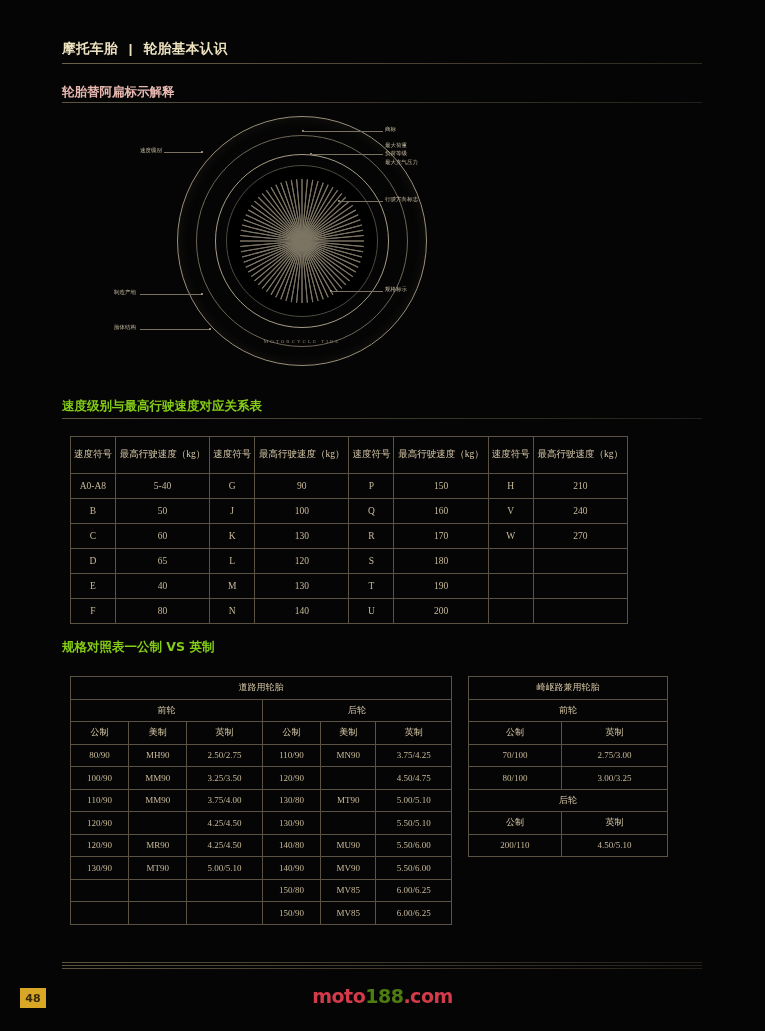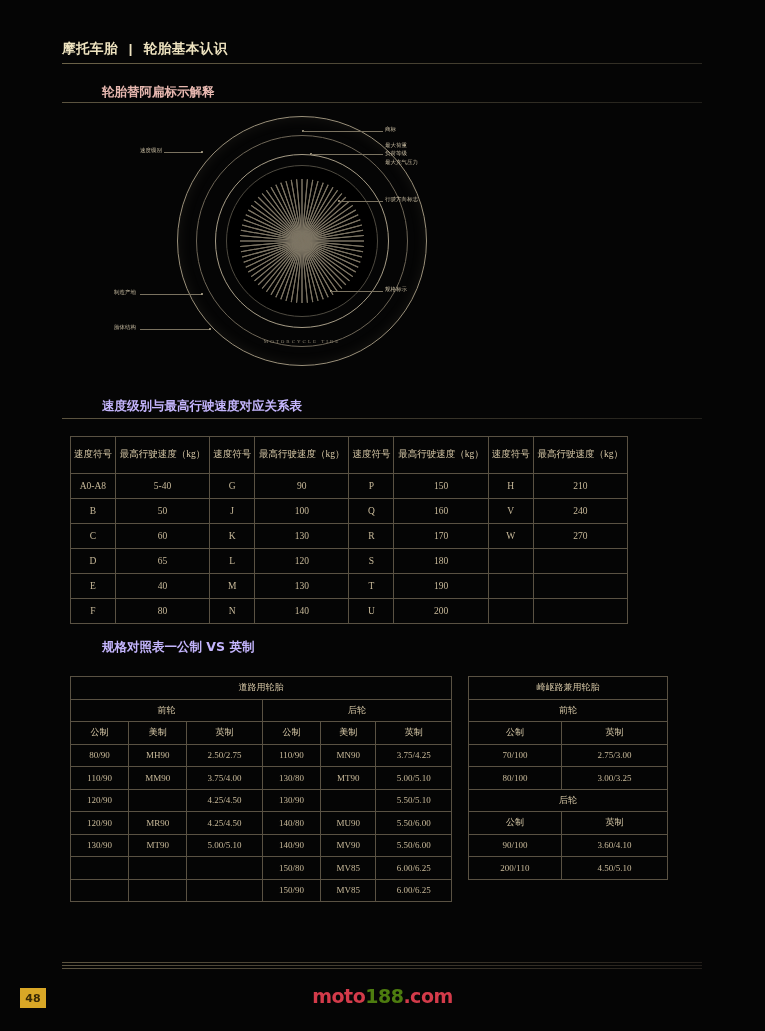--- a/index.html
+++ b/index.html
@@ -41,23 +41,22 @@
     background: linear-gradient(to right, #6b6248, #2a2720);
   }
 
   
   .sec-h {
     position: absolute;
     font-family: "DejaVu Sans", sans-serif;
     font-weight: bold;
     font-size: 12.5px;
     color: #e7b8b0;
-    margin-left: 40px;
-  }
-  .sec-h.pink { color: #c4b5fd; text-align: center; }
+  }
+  .sec-h.pink { color: #84cc16; text-align: center; }
   .sec-h-rule {
     position: absolute;
     height: 1px;
     background: linear-gradient(to right, #5c5440, #211f1a);
   }
 
   
   .diagram {
     position: absolute;
     left: 62px;
@@ -440,20 +439,28 @@
     <tbody>
       <tr>
         <td>80/90</td>
         <td>MH90</td>
         <td>2.50/2.75</td>
         <td>110/90</td>
         <td>MN90</td>
         <td>3.75/4.25</td>
       </tr>
       <tr>
+        <td>100/90</td>
+        <td>MM90</td>
+        <td>3.25/3.50</td>
+        <td>120/90</td>
+        <td class="empty-cell"></td>
+        <td>4.50/4.75</td>
+      </tr>
+      <tr>
         <td>110/90</td>
         <td>MM90</td>
         <td>3.75/4.00</td>
         <td>130/80</td>
         <td>MT90</td>
         <td>5.00/5.10</td>
       </tr>
       <tr>
         <td>120/90</td>
         <td class="empty-cell"></td>
@@ -518,24 +525,20 @@
       <tr>
         <td>80/100</td>
         <td>3.00/3.25</td>
       </tr>
       <tr>
         <th colspan="2">后轮</th>
       </tr>
       <tr>
         <th>公制</th>
         <th>英制</th>
-      </tr>
-      <tr>
-        <td>90/100</td>
-        <td>3.60/4.10</td>
       </tr>
       <tr>
         <td>200/110</td>
         <td>4.50/5.10</td>
       </tr>
     </tbody>
   </table>
 
   <div class="footer-rules">
     <div></div>

